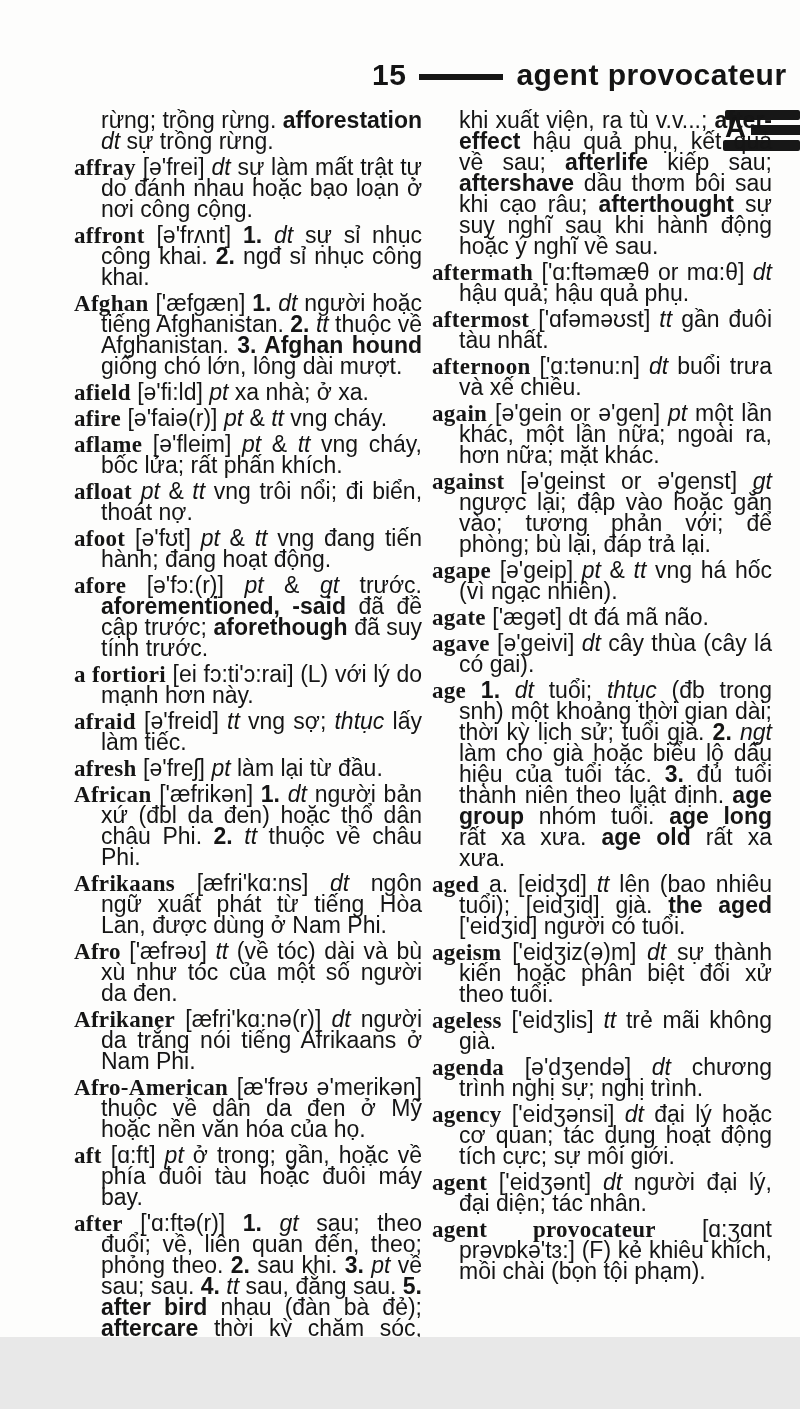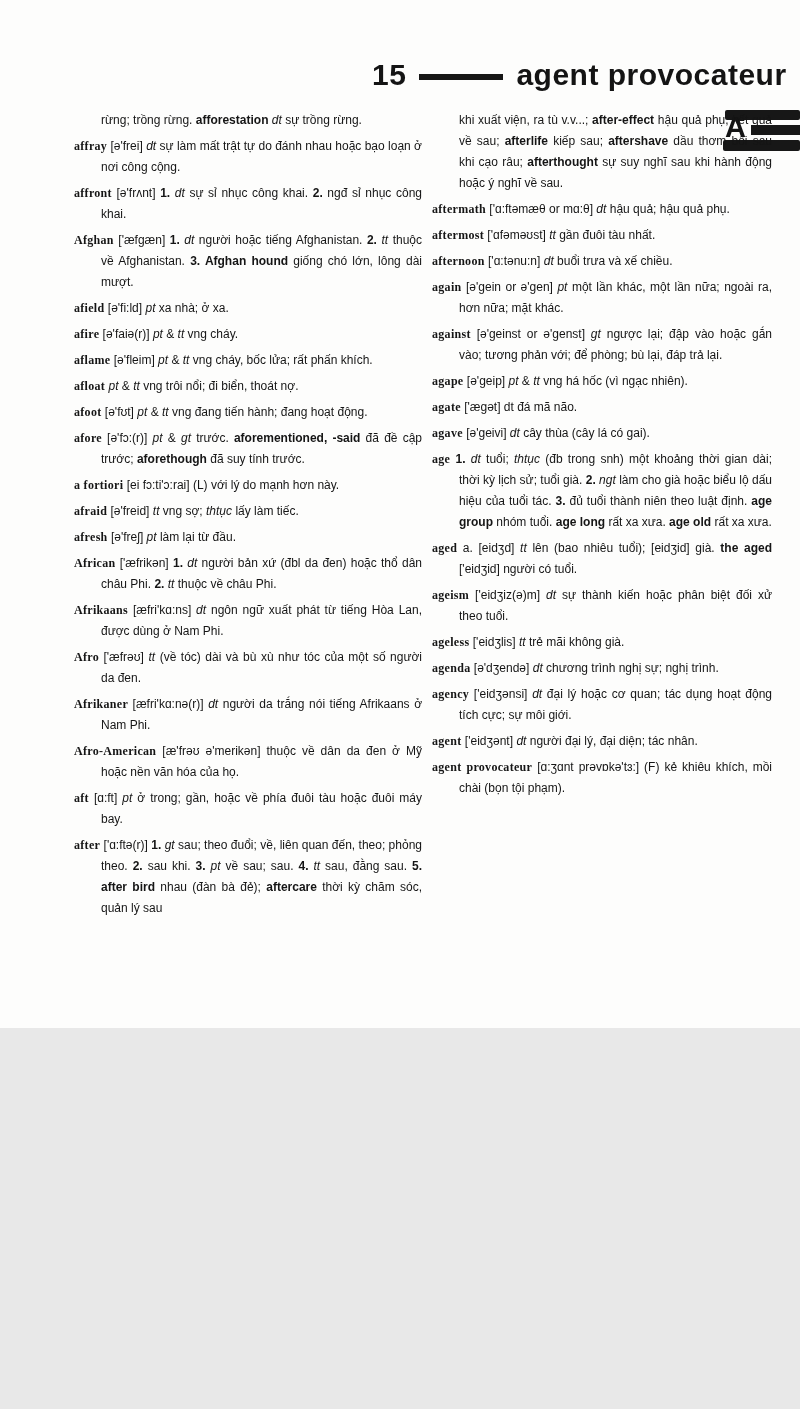--- a/index.html
+++ b/index.html
@@ -1,20 +1,20 @@
 <!DOCTYPE html>
 <html><head>
 <meta charset="utf-8">
 <style>
   * { margin: 0; padding: 0; box-sizing: border-box; }
   html, body { background: #e8e8e8; }
   .page {
     position: relative;
     width: 800px;
-    height: 1028px;
+    height: 1337px;
     background: #fdfdfc;
     overflow: hidden;
     font-family: "Liberation Sans", sans-serif;
     color: #131313;
   }
   
   .page-header {
     position: absolute;
     top: 58px;
     left: 372px;
@@ -40,21 +40,21 @@
   .tab-bar-bottom { position: absolute; top: 30px; left: 1px;  right: 0; height: 11px; background: #171717; border-radius: 2px; }
   .tab-letter {
     position: absolute; top: 2px; left: 3px;
     font-weight: 800; font-size: 29px; line-height: 1.1;
     color: #131313; letter-spacing: 0;
   }
   
   .col {
     position: absolute;
     top: 110px;
-    font-size: 12px;
+    font-size: 23px;
     line-height: 21px;
     text-align: justify;
     color: #151515;
   }
   .col-left  { left: 74px;  width: 348px; }
   .col-right { left: 432px; width: 340px; }
   .entry {
     margin: 0 0 5px 0;
     padding-left: 27px;
     text-indent: -27px;

